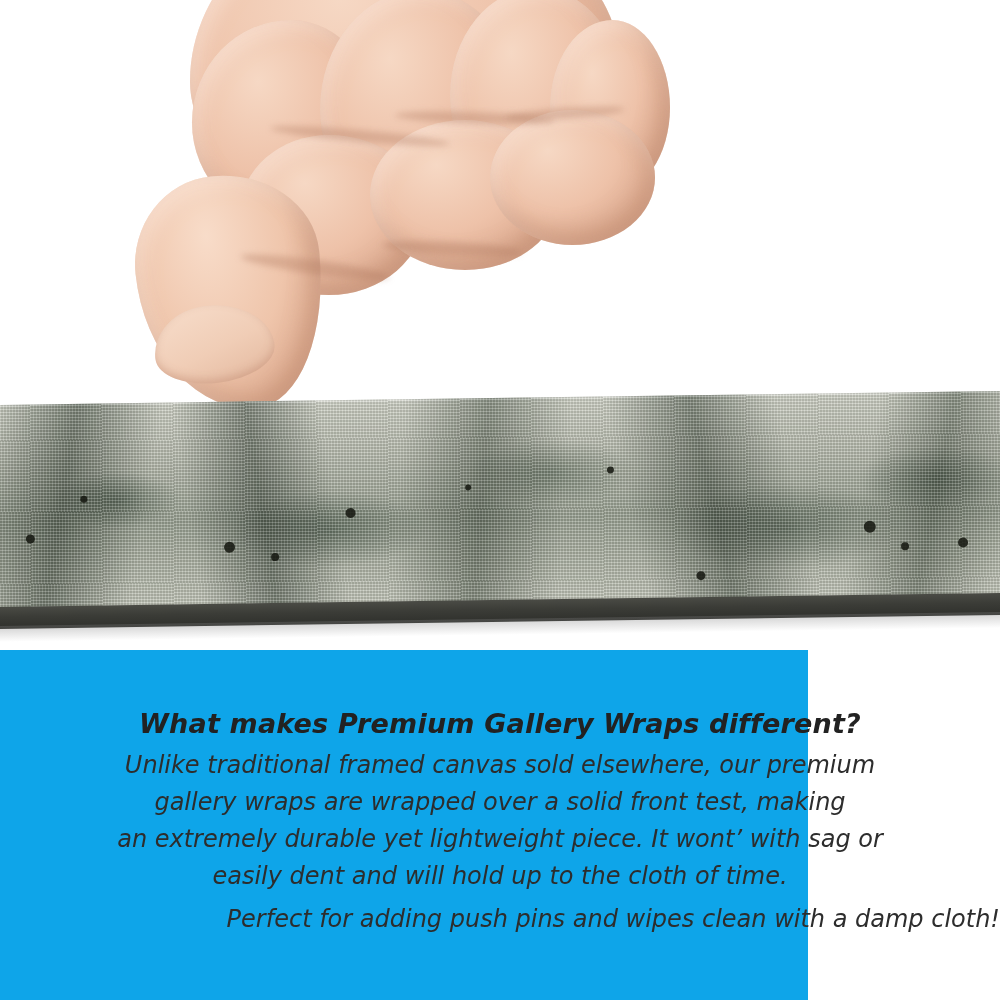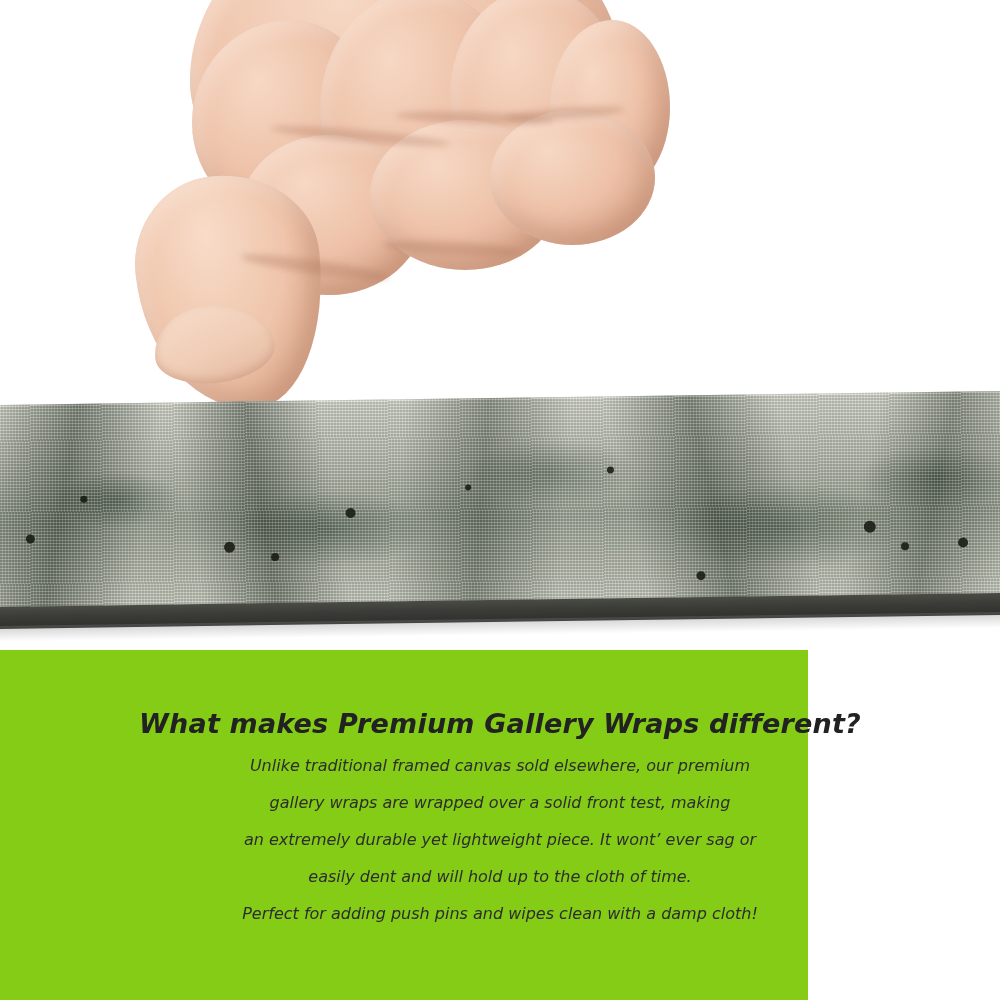--- a/index.html
+++ b/index.html
@@ -10,21 +10,21 @@
   body {
     width: 1000px;
     height: 1000px;
     overflow: hidden;
     font-family: "DejaVu Sans", sans-serif;
   }
   .page {
     position: relative;
     width: 808px;
     height: 1000px;
-    background: #84cc16;
+    background: #0ea5e9;
   }
 
   
   .photo {
     position: absolute;
     left: 0;
     top: 0;
     width: 1000px;
     height: 650px;
     overflow: hidden;
@@ -171,26 +171,28 @@
     font-style: italic;
   }
   .caption-heading {
     font-size: 27px;
     font-weight: 700;
     letter-spacing: 0.2px;
     margin: 48px 0 8px 0;
     color: #222222;
   }
   .caption-line {
-    font-size: 16px;
+    font-size: 24px;
     line-height: 37px;
     color: #2d2d2d;
     white-space: pre;
   }
   .caption-line.last {
+    margin-top: 6px;
+    text-align: right;
   }
 </style>
 </head>
 <body>
 
 <div class="page">
 
   <div class="photo">
 
     <div class="hand">
@@ -228,18 +230,18 @@
     </div>
 
     <div class="wrap-edge"></div>
     <div class="wrap-shadow"></div>
   </div>
 
   <div class="caption">
     <div class="caption-heading">What makes Premium Gallery Wraps different?</div>
     <div class="caption-line">Unlike traditional framed canvas sold elsewhere, our premium</div>
     <div class="caption-line">gallery wraps are wrapped over a solid front test, making</div>
-    <div class="caption-line">an extremely durable yet lightweight piece. It wont’ ever sag or</div>
+    <div class="caption-line">an extremely durable yet lightweight piece. It wont’ with sag or</div>
     <div class="caption-line">easily dent and will hold up to the cloth of time.</div>
     <div class="caption-line last">Perfect for adding push pins and wipes clean with a damp cloth!</div>
   </div>
 
 </div>
 
 </body></html>

